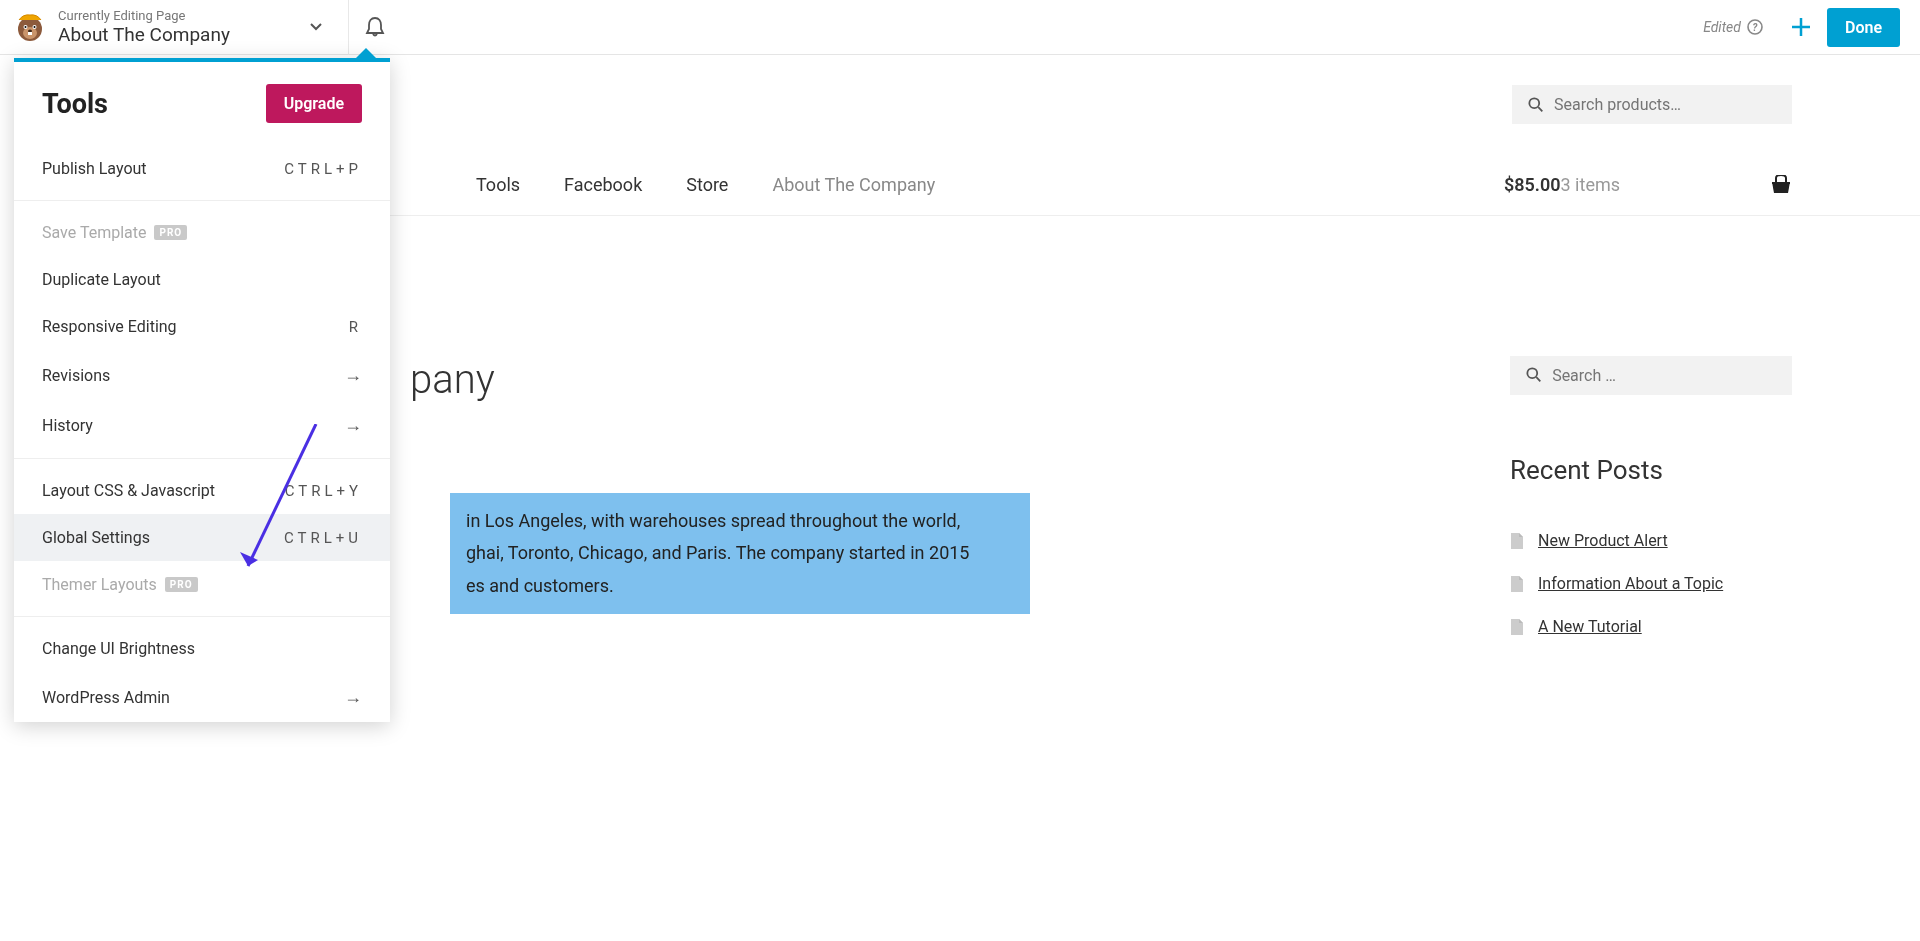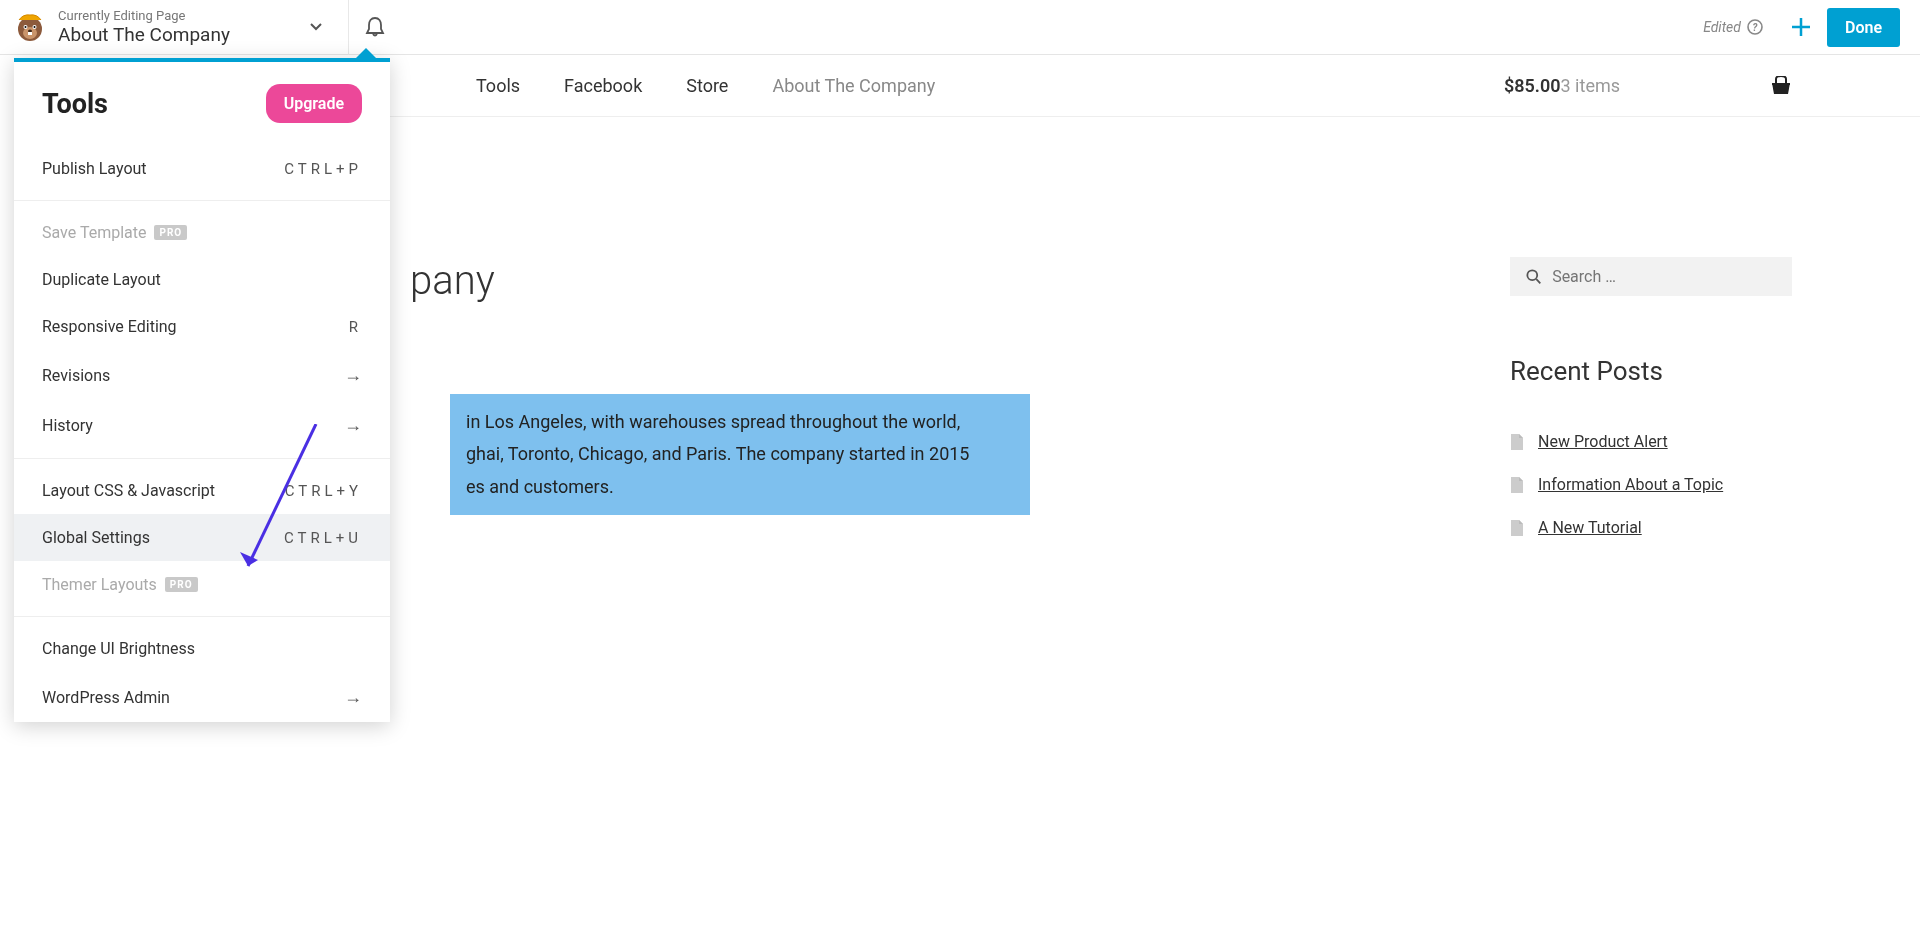--- a/index.html
+++ b/index.html
@@ -23,21 +23,21 @@
     .dropdown { position: absolute; top: 58px; left: 14px; width: 376px; background: #fff; box-shadow: 0 4px 20px rgba(0,0,0,.18); z-index: 100; }
     .dropdown-arrow { position: absolute; top: -10px; right: 14px; width: 20px; height: 10px; }
     .dropdown-arrow svg path { fill: #00A0D2; }
     .dropdown-strip { height: 4px; background: #00A0D2; }
     .scroll { max-height: 700px; overflow-y: scroll; }
     .scroll::-webkit-scrollbar { width: 14px; }
     .scroll::-webkit-scrollbar-track { background: #f2f2f2; }
     .scroll::-webkit-scrollbar-thumb { background: #ccc; }
     .tools-header { display: flex; align-items: center; justify-content: space-between; padding: 22px 28px; }
     .tools-title { font-size: 27px; font-weight: 700; color: #222; }
-    .upgrade-btn { background: #ec4899; color: #fff; border: none; padding: 10px 18px; font-size: 16px; font-weight: 600; border-radius: 14px; cursor: pointer; }
+    .upgrade-btn { background: #be185d; color: #fff; border: none; padding: 10px 18px; font-size: 16px; font-weight: 600; border-radius: 3px; cursor: pointer; }
     .menu-item { display: flex; align-items: center; padding: 14px 28px; font-size: 16px; color: #333; cursor: pointer; }
     .menu-item .shortcut { margin-left: auto; color: #555; letter-spacing: 4px; font-size: 15px; }
     .menu-item .arrow { margin-left: auto; font-size: 18px; color: #555; }
     .menu-item.disabled { color: #aaa; cursor: default; }
     .menu-item.active { background: #eff1f3; }
     .pro-badge { display: inline-block; background: #c9c9c9; color: #fff; font-size: 10px; font-weight: 700; padding: 2px 5px; border-radius: 2px; margin-left: 8px; vertical-align: middle; letter-spacing: 1px; }
     .divider { height: 1px; background: #eee; margin: 8px 0; }
     
     
     .annot-arrow { position: absolute; top: 424px; left: 236px; z-index: 200; pointer-events: none; }
@@ -54,21 +54,21 @@
     .cart { margin-left: auto; margin-right: 128px; display: flex; align-items: center; font-size: 18px; }
     .cart-price { font-weight: 600; color: #333; }
     .cart-items { color: #999; }
     .cart-icon { margin-left: 150px; }
     
     .page-main { display: flex; padding-top: 140px; gap: 80px; }
     .article { flex: 1; }
     .page-heading { font-size: 40px; font-weight: 300; color: #333; margin-left: 280px; margin-bottom: 90px; }
     .highlight { background: #7EC0EE; padding: 12px 16px; font-size: 18px; color: #222; line-height: 1.8; margin-left: 320px; max-width: 580px; }
     .sidebar { width: 410px; padding-right: 128px; }
-    .search-sidebar { background: #f2f2f2; display: flex; align-items: flex-end; padding: 10px 16px; margin-bottom: 60px; }
+    .search-sidebar { background: #f2f2f2; display: flex; align-items: flex-start; padding: 10px 16px; margin-bottom: 60px; }
     .search-sidebar input { background: transparent; border: none; outline: none; font-size: 16px; color: #666; width: 100%; }
     .section-heading { font-size: 26px; font-weight: 400; color: #333; margin-bottom: 46px; }
     .post-list { list-style: none; }
     .post-list li { display: flex; align-items: center; gap: 14px; margin-bottom: 24px; }
     .post-list a { font-size: 16px; color: #333; text-decoration: underline; }
     .file-icon { color: #bbb; }
     
     svg { display: block; }
   </style>
 </head>
@@ -181,20 +181,29 @@
 </div>
 
 <div class="annot-arrow">
   <svg width="90" height="160" viewBox="0 0 90 160">
       <line x1="80" y1="0" x2="12" y2="142" stroke="#4A2FE3" stroke-width="3"></line>
       <polygon points="12,142 4,128 22,136" fill="#4A2FE3"></polygon>
     </svg>
 </div>
 
 <div class="page-body">
+  <div class="body-top">
+    <div class="search-products">
+      <svg width="18" height="18" viewBox="0 0 18 18" style="margin-right:10px">
+          <circle cx="7" cy="7" r="5.5" fill="none" stroke="#555" stroke-width="2"></circle>
+          <line x1="11.5" y1="11.5" x2="16" y2="16" stroke="#555" stroke-width="2"></line>
+        </svg>
+      <input type="text" placeholder="Search products…" style="">
+    </div>
+  </div>
   <div class="nav-row">
     <div class="nav-links">
       <a href="#">Tools</a>
       <a href="#">Facebook</a>
       <a href="#">Store</a>
       <a href="#" class="muted">About The Company</a>
     </div>
     <div class="cart">
       <span class="cart-price">$85.00</span>
       <span class="cart-items">3 items</span>

